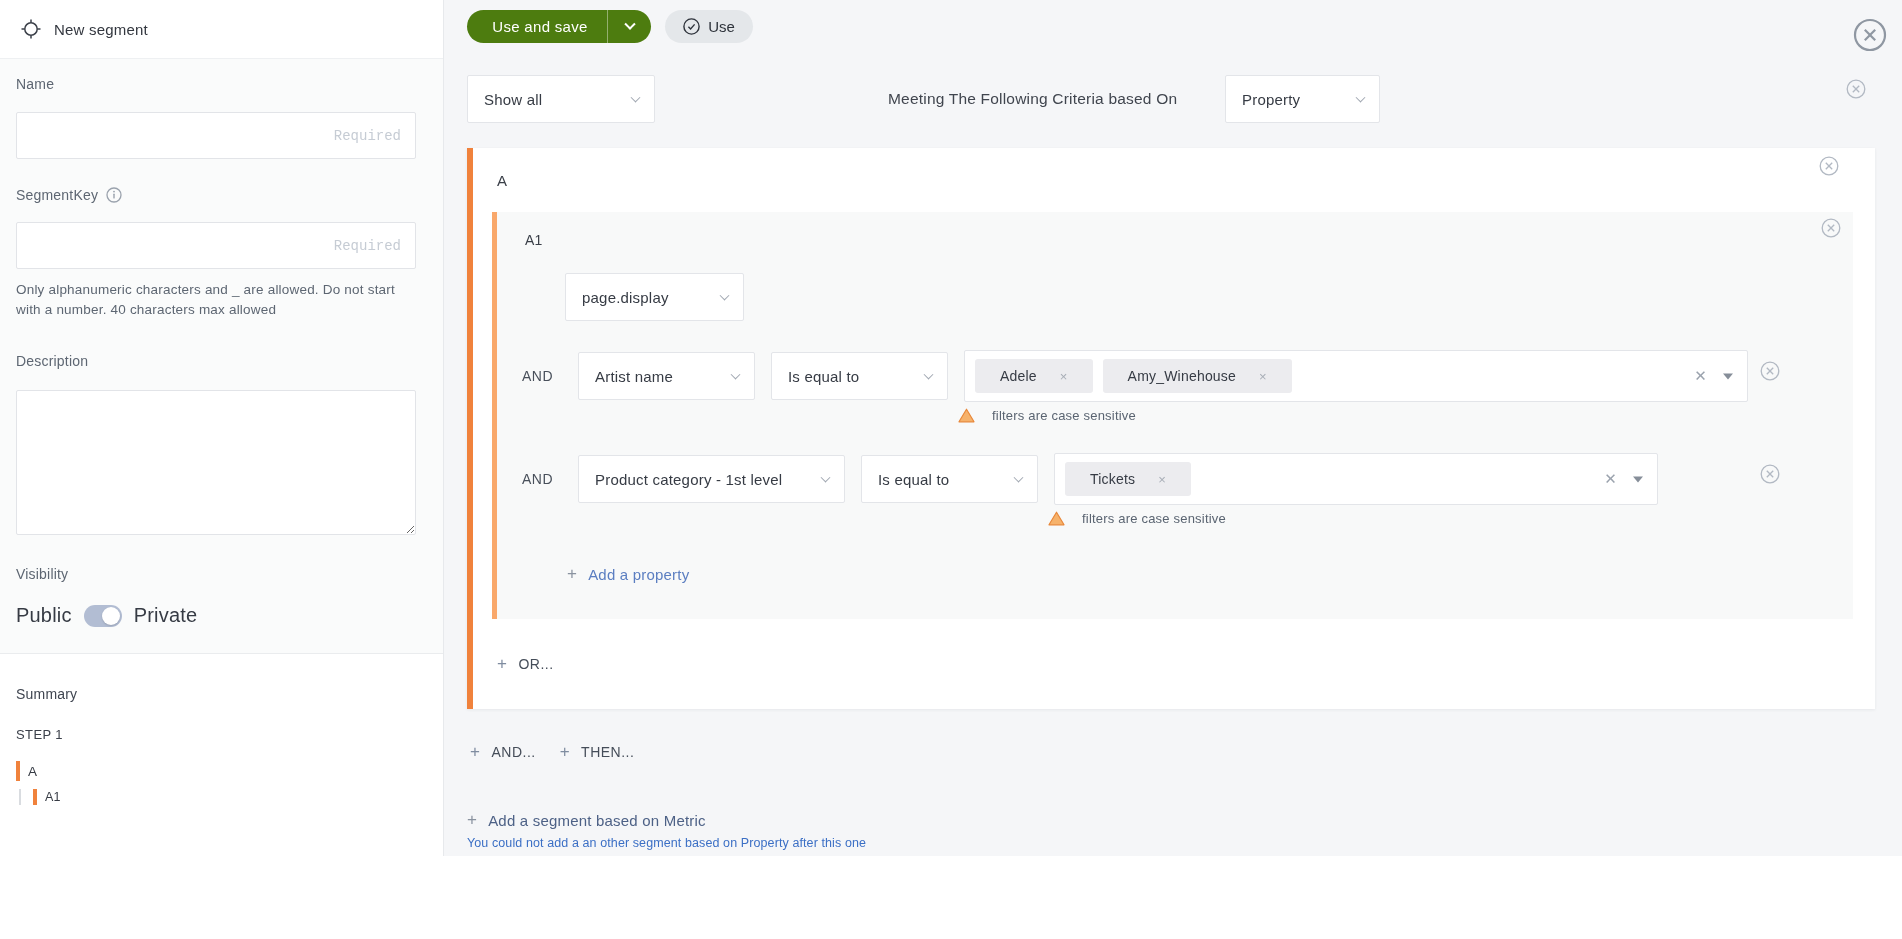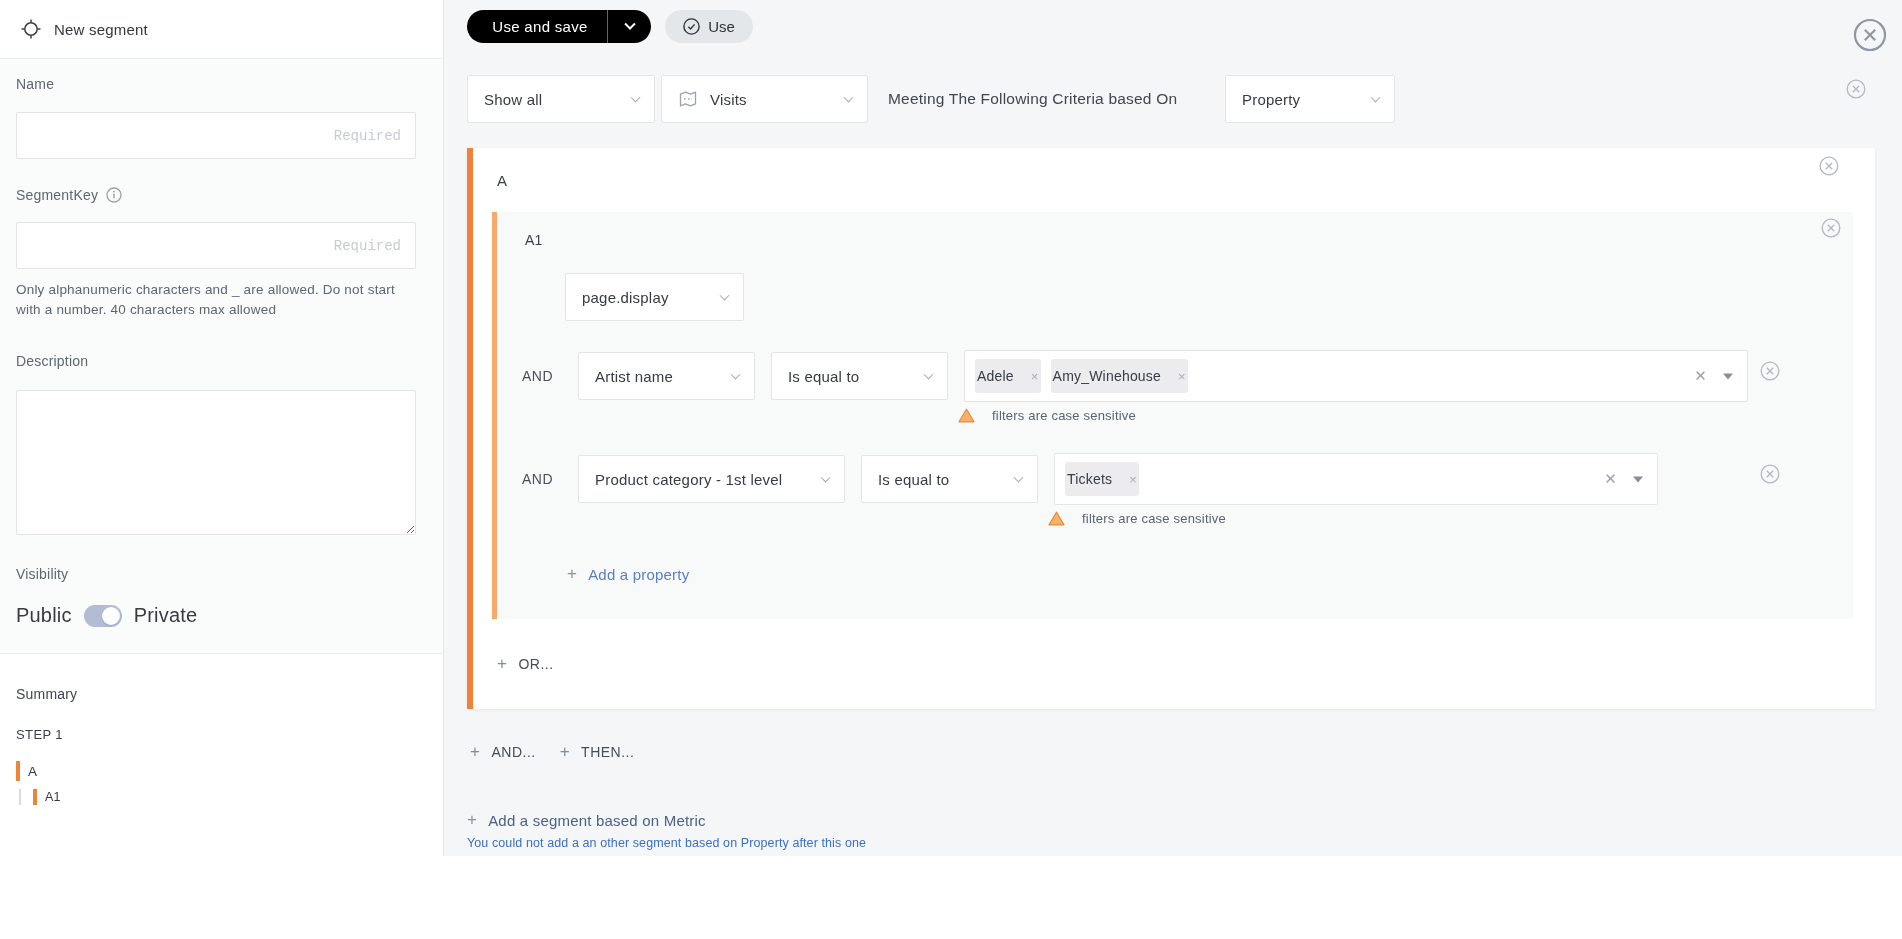--- a/index.html
+++ b/index.html
@@ -41,42 +41,42 @@
   .sum-a .bar { width:4px; height:20px; background:#f0823c; margin-right:8px; }
   .sum-a .lbl { font-size:13.5px; color:#363b44; }
   .sum-a1 { position:absolute; left:19px; top:788px; display:flex; align-items:center; height:17px; }
   .sum-a1 .gbar { width:2px; height:16px; background:#d9dce0; margin-right:12px; }
   .sum-a1 .obar { width:4px; height:16px; background:#f0823c; margin-right:8px; }
   .sum-a1 .lbl { font-size:12.5px; color:#363b44; }
 
   
   .btn-use-save {
     position:absolute; left:467px; top:10px; width:184px; height:33px; border:none; cursor:pointer;
-    border-radius:17px; background:#000000; color:#fff; font-size:15px; font-weight:500;
+    border-radius:17px; background:#4d7c0f; color:#fff; font-size:15px; font-weight:500;
     font-family:"Liberation Sans", sans-serif; display:flex; align-items:center; letter-spacing:.3px;
   }
   .btn-use-save .lbl { flex:1; text-align:center; padding-left:6px; }
   .btn-use-save .split { width:44px; height:100%; display:flex; align-items:center; justify-content:center; border-left:1px solid rgba(255,255,255,.4); }
   .chev-w { width:8px; height:8px; border-right:2px solid #fff; border-bottom:2px solid #fff; transform:rotate(45deg) translate(-2px,-2px); }
   .btn-use {
     position:absolute; left:665px; top:10px; width:88px; height:33px; border:none; cursor:pointer;
     border-radius:17px; background:#e4e7ea; color:#2e333b; font-size:15px;
     font-family:"Liberation Sans", sans-serif; display:flex; align-items:center; justify-content:center; gap:8px;
   }
   .btn-close { position:absolute; left:1853px; top:18px; width:34px; height:34px; background:none; border:none; cursor:pointer; padding:0; }
 
   
   .select {
     position:absolute; height:48px; background:#fff; border:1px solid #e3e5e9; border-radius:2px;
     display:flex; align-items:center; padding:0 36px 0 16px; font-size:15px; color:#363b44; cursor:pointer;
   }
   .select .chev { position:absolute; right:15px; top:50%; width:7px; height:7px; border-right:1.6px solid #a0a7b1; border-bottom:1.6px solid #a0a7b1; transform:translateY(-70%) rotate(45deg); }
   .sel-showall { left:467px; top:75px; width:188px; }
   .sel-visits  { left:661px; top:75px; width:207px; gap:12px; }
-  .sel-property{ left:1225px; top:75px; width:170px; }
+  .sel-property{ left:1225px; top:75px; width:155px; }
   .statement { position:absolute; left:888px; top:75px; height:48px; display:flex; align-items:center; font-size:15.5px; color:#40454e; }
   .mini-x { position:absolute; background:none; border:none; cursor:pointer; padding:0; width:20px; height:20px; }
   .crit-x { left:1846px; top:79px; }
 
   
   .card-a { position:absolute; left:467px; top:148px; width:1408px; height:561px; background:#fff; box-shadow:0 1px 3px rgba(30,40,60,.07); }
   .card-a .abar { position:absolute; left:0; top:0; width:6px; height:561px; background:#f0823c; }
   .card-a .a-lbl { position:absolute; left:30px; top:24px; font-size:15px; color:#3a3f48; }
   .card-x { right:36px; top:8px; position:absolute; }
   .block-a1 { position:absolute; left:25px; top:64px; width:1361px; height:407px; background:#f8f9f9; }
@@ -86,21 +86,21 @@
   .sel-pd { left:73px; top:61px; width:179px; }
 
   .cond-row { position:absolute; left:0; width:1361px; height:52px; }
   .row-1 { top:138px; } .row-2 { top:241px; }
   .and-lbl { position:absolute; left:30px; top:0; height:52px; display:flex; align-items:center; font-size:14px; color:#49505b; letter-spacing:.5px; }
   .cond-row .select { top:2px; }
   .sel-prop1 { left:86px; width:177px; } .sel-cmp1 { left:279px; width:177px; }
   .sel-prop2 { left:86px; width:267px; } .sel-cmp2 { left:369px; width:177px; }
   .multisel { position:absolute; top:0; height:52px; background:#fff; border:1px solid #e3e5e9; border-radius:2px; display:flex; align-items:center; padding:0 70px 0 10px; gap:10px; }
   .ms-1 { left:472px; width:784px; } .ms-2 { left:562px; width:604px; }
-  .chip { display:flex; align-items:center; gap:17px; background:#ececef; border-radius:3px; padding:0 2px; height:34px; font-size:14px; color:#363b44; }
+  .chip { display:flex; align-items:center; gap:23px; background:#ececef; border-radius:3px; padding:0 25px; height:34px; font-size:14px; color:#363b44; }
   .chip .x { color:#a7adb6; font-size:13px; cursor:pointer; }
   .ms-clear { position:absolute; right:40px; top:50%; transform:translateY(-50%); font-size:15px; color:#9aa2ad; cursor:pointer; }
   .ms-caret { position:absolute; right:14px; top:50%; transform:translateY(-40%); width:0; height:0; border-left:5.5px solid transparent; border-right:5.5px solid transparent; border-top:6px solid #868e99; cursor:pointer; }
   .row1-x { left:1268px; top:149px; position:absolute; }
   .row2-x { left:1268px; top:252px; position:absolute; }
   .warning { position:absolute; display:flex; align-items:center; gap:17px; font-size:13px; color:#5a6471; }
   .warn-1 { left:466px; top:196px; } .warn-2 { left:556px; top:299px; }
 
   .link-row { display:flex; align-items:center; cursor:pointer; }
   .plus { font-size:17px; color:#8a93a0; margin-right:11px; font-weight:400; }
@@ -199,31 +199,20 @@
       <circle cx="17" cy="17" r="15" fill="none" stroke="#8f97a2" stroke-width="2.2"></circle>
       <line x1="11.8" y1="11.8" x2="22.2" y2="22.2" stroke="#8f97a2" stroke-width="2.2"></line>
       <line x1="22.2" y1="11.8" x2="11.8" y2="22.2" stroke="#8f97a2" stroke-width="2.2"></line>
     </svg>
   </button>
 
   <div class="select sel-showall">
     <span>Show all</span>
     <span class="chev"></span>
   </div>
-  <div class="select sel-visits">
-    <span>
-      <svg width="20" height="20" viewBox="0 0 20 20">
-        <path d="M2.5 5.2 L7.5 3.2 L12.5 5.2 L17.5 3.2 L17.5 14.8 L12.5 16.8 L7.5 14.8 L2.5 16.8 Z" fill="none" stroke="#9aa2ad" stroke-width="1.3" stroke-linejoin="round"></path>
-        <line x1="6" y1="10" x2="7.5" y2="10" stroke="#9aa2ad" stroke-width="1.3" stroke-dasharray="1.5 2"></line>
-        <line x1="10" y1="10" x2="14" y2="10" stroke="#9aa2ad" stroke-width="1.3" stroke-dasharray="1.5 2"></line>
-      </svg>
-    </span>
-    <span>Visits</span>
-    <span class="chev"></span>
-  </div>
   <div class="statement">Meeting The Following Criteria based On</div>
   <div class="select sel-property">
     <span>Property</span>
     <span class="chev"></span>
   </div>
   <button class="mini-x crit-x">
     <svg width="20" height="20" viewBox="0 0 20 20">
       <circle cx="10" cy="10" r="8.8" fill="none" stroke="#b2b9c3" stroke-width="1.3"></circle>
       <line x1="6.8" y1="6.8" x2="13.2" y2="13.2" stroke="#b2b9c3" stroke-width="1.3"></line>
       <line x1="13.2" y1="6.8" x2="6.8" y2="13.2" stroke="#b2b9c3" stroke-width="1.3"></line>

